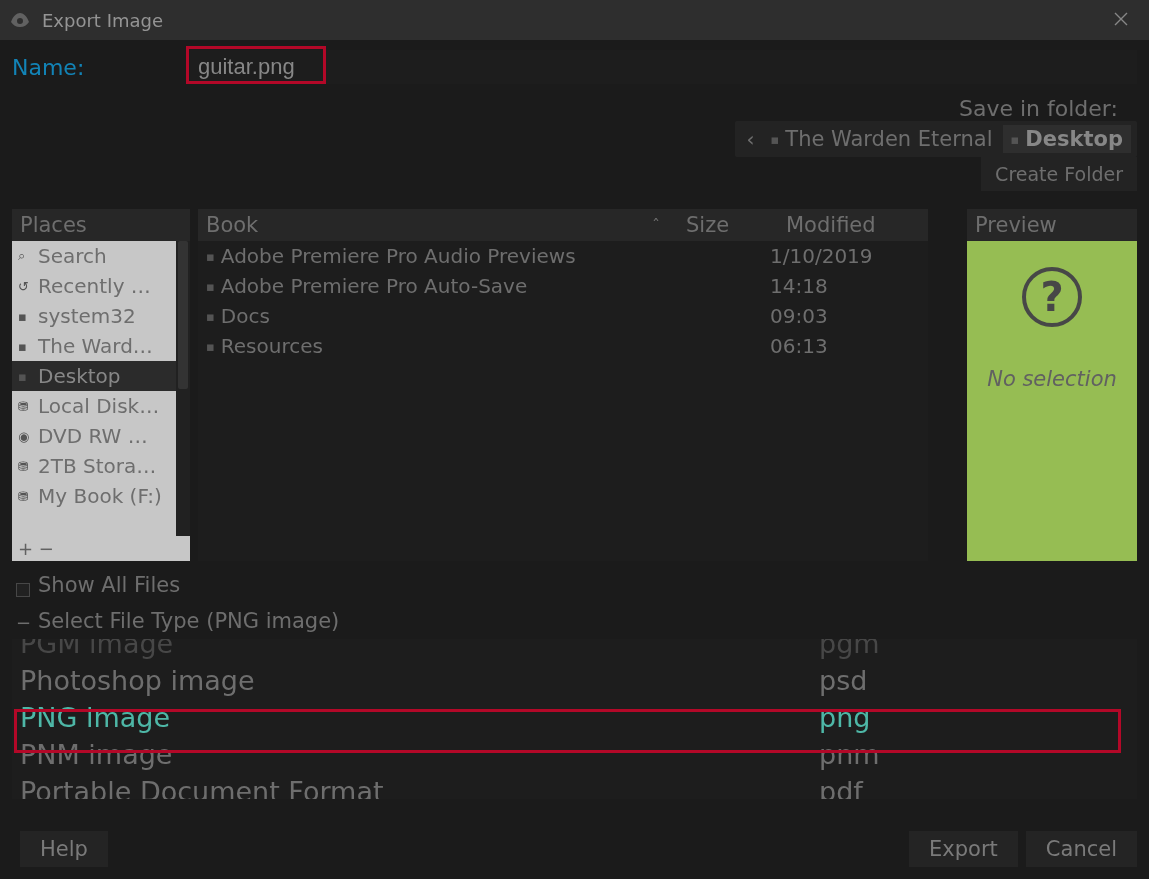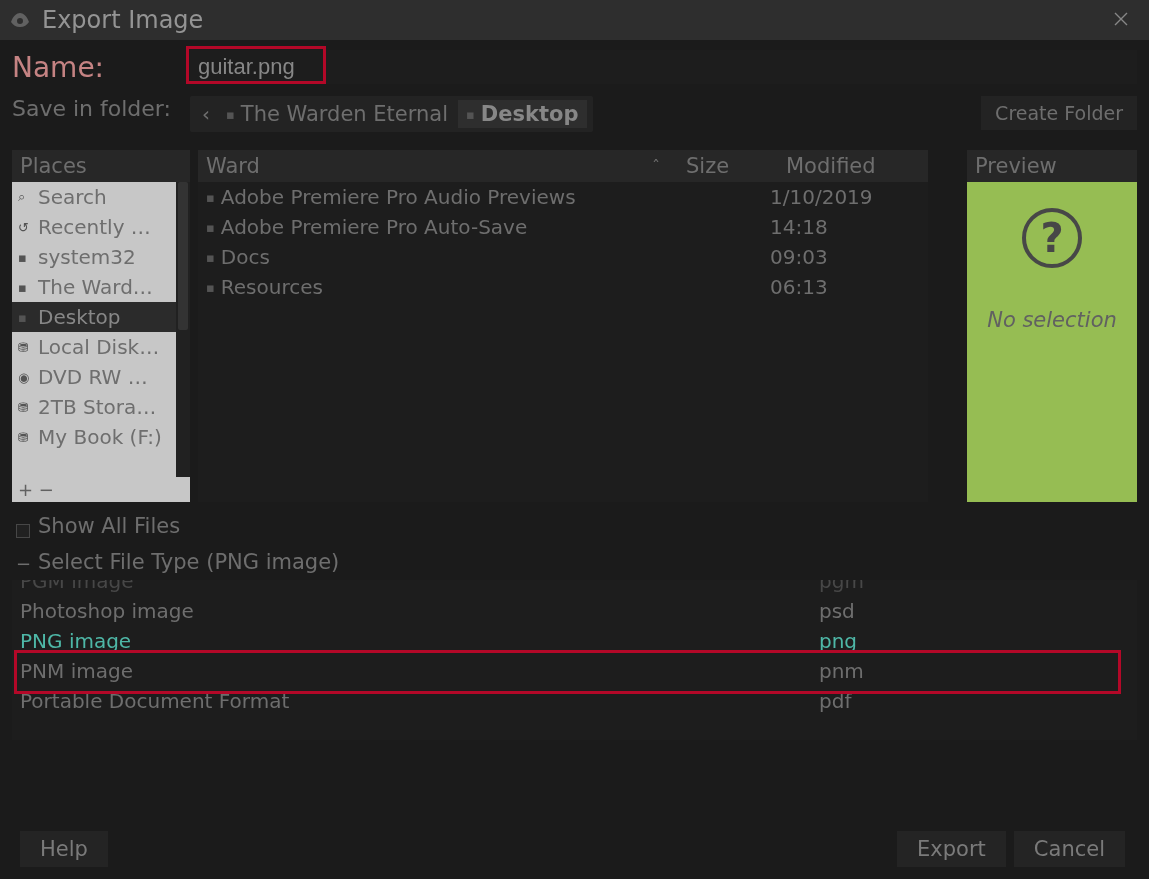--- a/index.html
+++ b/index.html
@@ -22,28 +22,28 @@
   
   .titlebar {
     height: 40px;
     background: #333;
     display: flex;
     align-items: center;
     padding: 0 8px;
     color: #ccc;
   }
   .titlebar .app-icon { width: 24px; height: 24px; margin-right: 10px; }
-  .titlebar .title { flex: 1; font-size: 24px; color: #bbb; }
+  .titlebar .title { flex: 1; font-size: 18px; color: #bbb; }
   .titlebar .close { width: 40px; text-align: center; cursor: pointer; }
 
   .content { padding: 10px 12px 6px 12px; }
 
   
   .row { display: flex; align-items: center; margin-bottom: 12px; }
-  .row .label { width: 178px; color: #fca5a5; font-size: 28px; }
+  .row .label { width: 178px; color: #0ea5e9; font-size: 22px; }
   .name-input-wrap {
     flex: 1;
     position: relative;
   }
   .name-input {
     width: 100%;
     background: #1c1c1c;
     border: none;
     color: #aaa;
     font-size: 22px;
@@ -53,21 +53,21 @@
   .name-highlight {
     position: absolute;
     top: -4px; left: -4px;
     width: 140px; height: 38px;
     border: 3px solid #e4002b;
     pointer-events: none;
     z-index: 50;
   }
 
   
-  .folder-row { display: flex; align-items: flex-start; margin-bottom: 18px; }
+  .folder-row { display: flex; align-items: flex-end; margin-bottom: 18px; flex-direction: column; }
   .folder-row .label { width: 178px; font-size: 22px; }
   .breadcrumb {
     display: flex; align-items: center; gap: 2px;
     background: #252525;
     padding: 4px 6px;
     border-radius: 2px;
   }
   .breadcrumb .seg {
     display: flex; align-items: center; gap: 6px;
     padding: 2px 8px;
@@ -170,38 +170,38 @@
   .filetype-table { margin-top: 6px; background: #1c1c1c; position: relative; }
   .ft-header {
     display: flex; background: #232323; padding: 4px 8px;
     font-size: 21px; color: #888;
   }
   .ft-header .ft-name { flex: 1; }
   .ft-header .ft-ext { width: 310px; }
   .ft-body { height: 160px; overflow: hidden; position: relative; }
   .ft-row {
     display: flex; padding: 3px 8px;
-    font-size: 20px; color: #888;
+    font-size: 27px; color: #888;
     cursor: pointer;
   }
   .ft-row.cut { color: #555; margin-top: -14px; }
   .ft-row .ft-n { flex: 1; }
   .ft-row .ft-e { width: 310px; }
   .ft-row.selected { color: #5eead4; }
   .ft-highlight {
     position: absolute;
     border: 3px solid #e4002b;
     pointer-events: none;
     z-index: 50;
   }
 
   
   .bottom-bar {
     position: absolute;
-    left: 12px; right: 24px; bottom: 12px;
+    left: 12px; right: 12px; bottom: 12px;
     display: flex; align-items: flex-start;
   }
   .btn {
     background: #262626;
     color: #999;
     padding: 6px 20px;
     font-size: 21px;
     cursor: pointer;
     margin-left: 8px;
   }
@@ -297,21 +297,21 @@
         <div class="places-scroll">
             <div class="thumb"></div>
           </div>
       </div>
       <div class="places-footer">+  −</div>
     </div>
 
     <div class="filelist">
       <div class="filelist-header">
         <div class="col-name">
-          <span>Ward</span>
+          <span>Book</span>
           <span style="padding-right:10px; font-size:16px;">ˆ</span>
         </div>
         <div class="col-size">Size</div>
         <div class="col-mod">Modified</div>
       </div>
       <div class="file-rows">
         <div class="file-row">
           <div class="fname">
               <span class="fold-icon">▪</span>
               <span>Adobe Premiere Pro Audio Previews</span>

